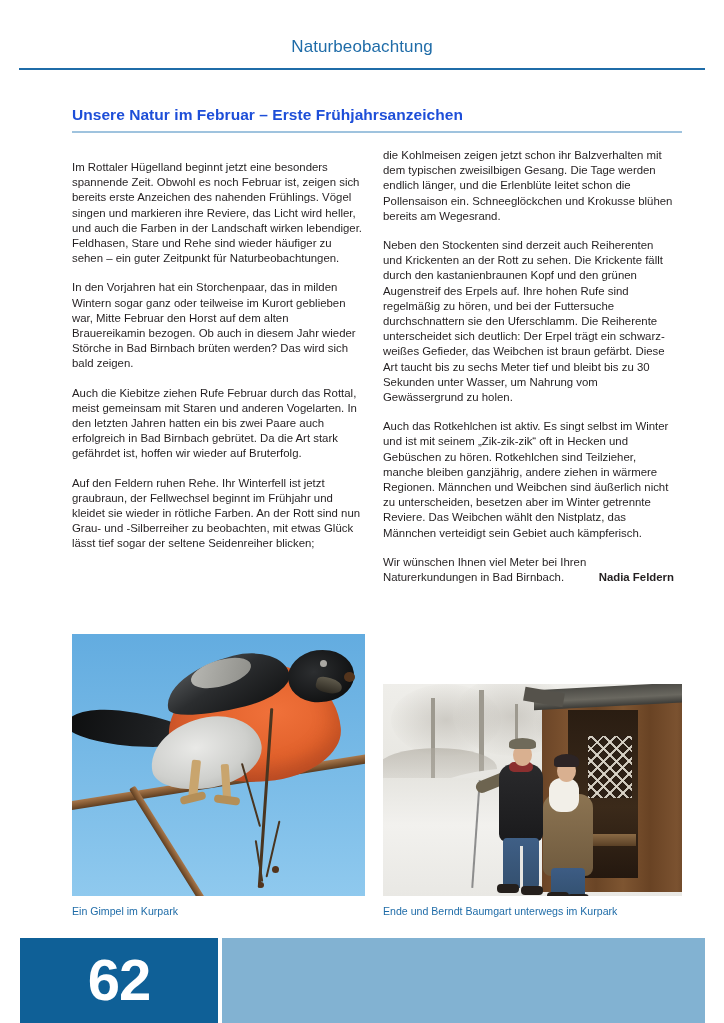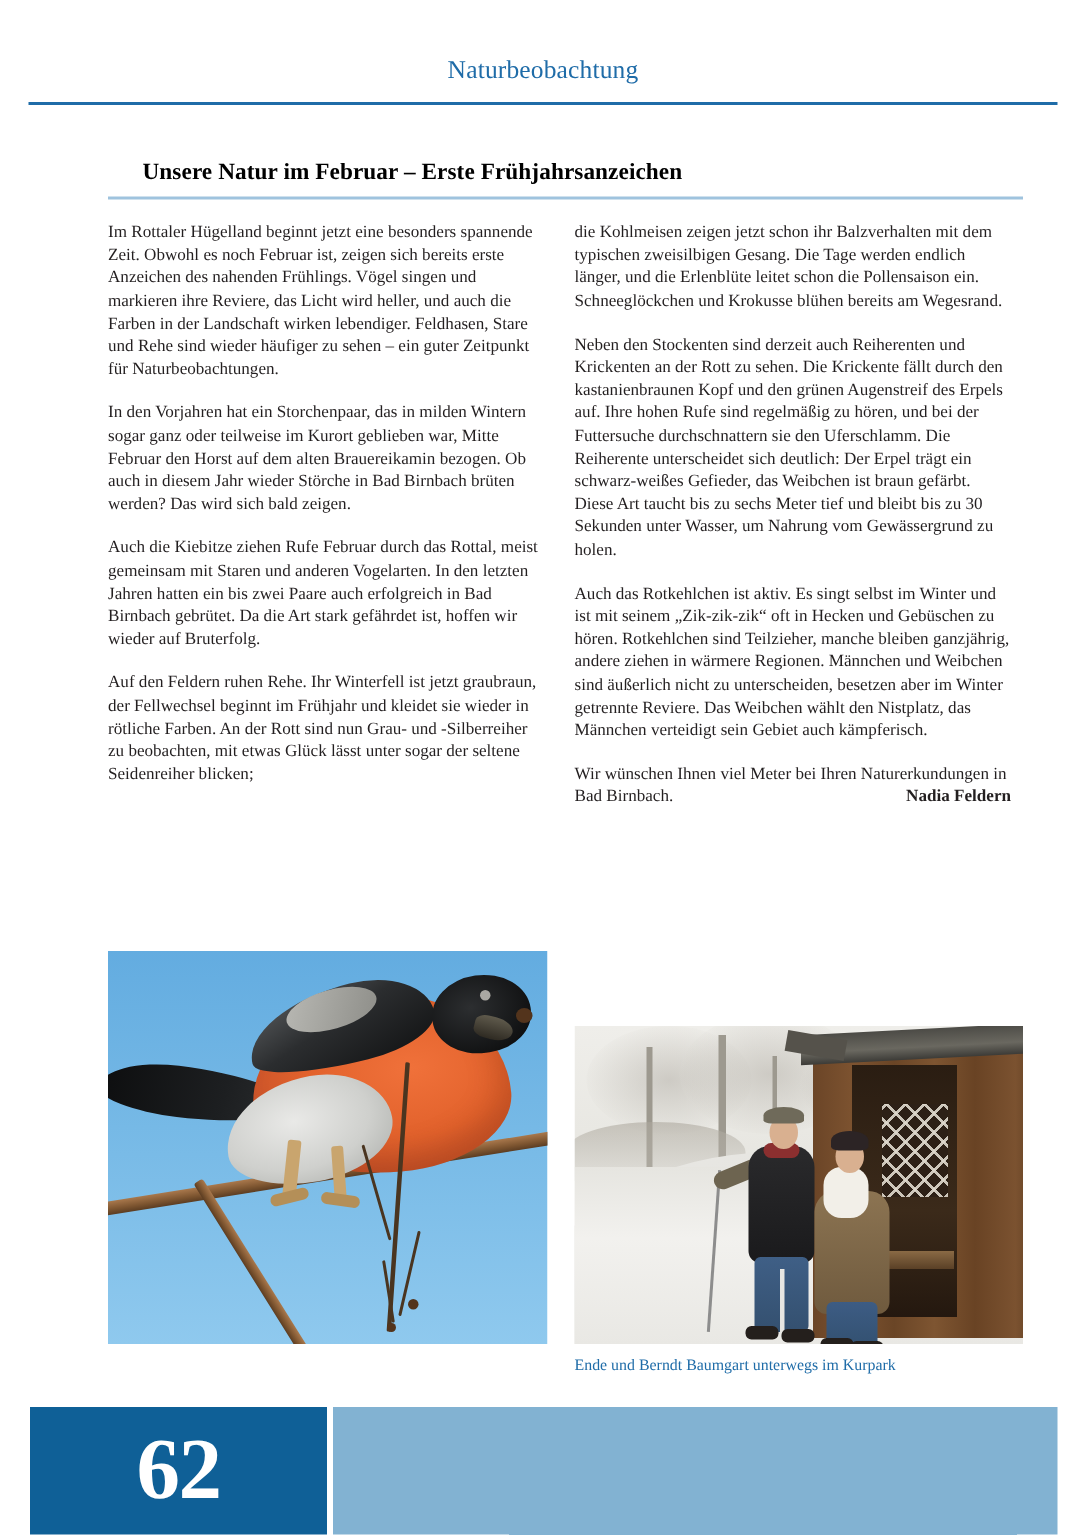--- a/index.html
+++ b/index.html
@@ -11,21 +11,20 @@
     height: 1023px;
     background: #ffffff;
     font-family: "Liberation Sans", sans-serif;
     color: #231f20;
     position: relative;
     overflow: hidden;
   }
   .page {
     position: absolute;
     inset: 0;
-    font-family: Liberation Serif, serif;
   }
 
   
   .running-header {
     position: absolute;
     left: 19px;
     top: 38px;
     width: 686px;
     text-align: center;
   }
@@ -46,45 +45,44 @@
   }
 
   
   .article-title {
     position: absolute;
     left: 72px;
     top: 106px;
     width: 610px;
     font-size: 15.5px;
     font-weight: bold;
-    color: #000000;
+    color: #1d4ed8;
     line-height: 1.2;
     letter-spacing: 0.05px;
-    margin-left: 23px;
   }
   .title-rule {
     position: absolute;
     left: 72px;
     top: 131px;
     width: 610px;
     height: 1.5px;
     background: #9fc3de;
   }
 
   
   .col {
     position: absolute;
     top: 148px;
     width: 291px;
     font-size: 11.4px;
     line-height: 15.2px;
     text-align: left;
     color: #231f20;
   }
-  .col-left  { left: 72px; }
+  .col-left  { left: 72px; margin-top: 12px; }
   .col-right { left: 383px; }
 
   .col p {
     margin: 0 0 14px 0;
     hyphens: none;
   }
   .col p:last-child { margin-bottom: 0; }
 
   .byline {
     font-weight: bold;
@@ -435,21 +433,21 @@
   </div>
   <div class="header-rule"></div>
 
   <div class="article-title">Unsere Natur im Februar – Erste Frühjahrsanzeichen</div>
   <div class="title-rule"></div>
 
   <div class="col col-left">
     <p>Im Rottaler Hügelland beginnt jetzt eine besonders spannende Zeit. Obwohl es noch Februar ist, zeigen sich bereits erste Anzeichen des nahenden Frühlings. Vögel singen und markieren ihre Reviere, das Licht wird heller, und auch die Farben in der Landschaft wirken lebendiger. Feldhasen, Stare und Rehe sind wieder häufiger zu sehen – ein guter Zeitpunkt für Naturbeobachtungen.</p>
     <p>In den Vorjahren hat ein Storchenpaar, das in milden Wintern sogar ganz oder teilweise im Kurort geblieben war, Mitte Februar den Horst auf dem alten Brauereikamin bezogen. Ob auch in diesem Jahr wieder Störche in Bad Birnbach brüten werden? Das wird sich bald zeigen.</p>
     <p>Auch die Kiebitze ziehen Rufe Februar durch das Rottal, meist gemeinsam mit Staren und anderen Vogelarten. In den letzten Jahren hatten ein bis zwei Paare auch erfolgreich in Bad Birnbach gebrütet. Da die Art stark gefährdet ist, hoffen wir wieder auf Bruterfolg.</p>
-    <p>Auf den Feldern ruhen Rehe. Ihr Winterfell ist jetzt graubraun, der Fellwechsel beginnt im Frühjahr und kleidet sie wieder in rötliche Farben. An der Rott sind nun Grau- und -Silberreiher zu beobachten, mit etwas Glück lässt unter sogar der seltene Seidenreiher blicken;</p>
+    <p>Auf den Feldern ruhen Rehe. Ihr Winterfell ist jetzt graubraun, der Fellwechsel beginnt im Frühjahr und kleidet sie wieder in rötliche Farben. An der Rott sind nun Grau- und -Silberreiher zu beobachten, mit etwas Glück lässt tief sogar der seltene Seidenreiher blicken;</p>
   </div>
 
   <div class="col col-right">
     <p>die Kohlmeisen zeigen jetzt schon ihr Balzverhalten mit dem typischen zweisilbigen Gesang. Die Tage werden endlich länger, und die Erlenblüte leitet schon die Pollensaison ein. Schneeglöckchen und Krokusse blühen bereits am Wegesrand.</p>
     <p>Neben den Stockenten sind derzeit auch Reiherenten und Krickenten an der Rott zu sehen. Die Krickente fällt durch den kastanienbraunen Kopf und den grünen Augenstreif des Erpels auf. Ihre hohen Rufe sind regelmäßig zu hören, und bei der Futtersuche durchschnattern sie den Uferschlamm. Die Reiherente unterscheidet sich deutlich: Der Erpel trägt ein schwarz-weißes Gefieder, das Weibchen ist braun gefärbt. Diese Art taucht bis zu sechs Meter tief und bleibt bis zu 30 Sekunden unter Wasser, um Nahrung vom Gewässergrund zu holen.</p>
     <p>Auch das Rotkehlchen ist aktiv. Es singt selbst im Winter und ist mit seinem „Zik-zik-zik“ oft in Hecken und Gebüschen zu hören. Rotkehlchen sind Teilzieher, manche bleiben ganzjährig, andere ziehen in wärmere Regionen. Männchen und Weibchen sind äußerlich nicht zu unterscheiden, besetzen aber im Winter getrennte Reviere. Das Weibchen wählt den Nistplatz, das Männchen verteidigt sein Gebiet auch kämpferisch.</p>
     <p>
       <span>Wir wünschen Ihnen viel Meter bei Ihren Naturerkundungen in Bad Birnbach.</span>
       <span class="byline">Nadia Feldern</span>
     </p>
@@ -474,20 +472,21 @@
         <div class="bird-foot foot-2"></div>
         <div class="twig twig-a"></div>
         <div class="twig twig-b"></div>
         <div class="twig twig-c"></div>
         <div class="twig twig-d"></div>
         <div class="bud bud-1"></div>
         <div class="bud bud-2"></div>
         <div class="bud bud-3"></div>
       </div>
     </div>
+    <div class="figure-caption">Ein Gimpel im Kurpark</div>
   </div>
 
   <div class="figure fig-right">
     <div class="photo-box">
       <div class="winter-scene">
         <div class="tree-canopy canopy-1"></div>
         <div class="tree-canopy canopy-2"></div>
         <div class="tree-canopy canopy-3"></div>
         <div class="tree tree-trunk-1"></div>
         <div class="tree tree-trunk-2"></div>

